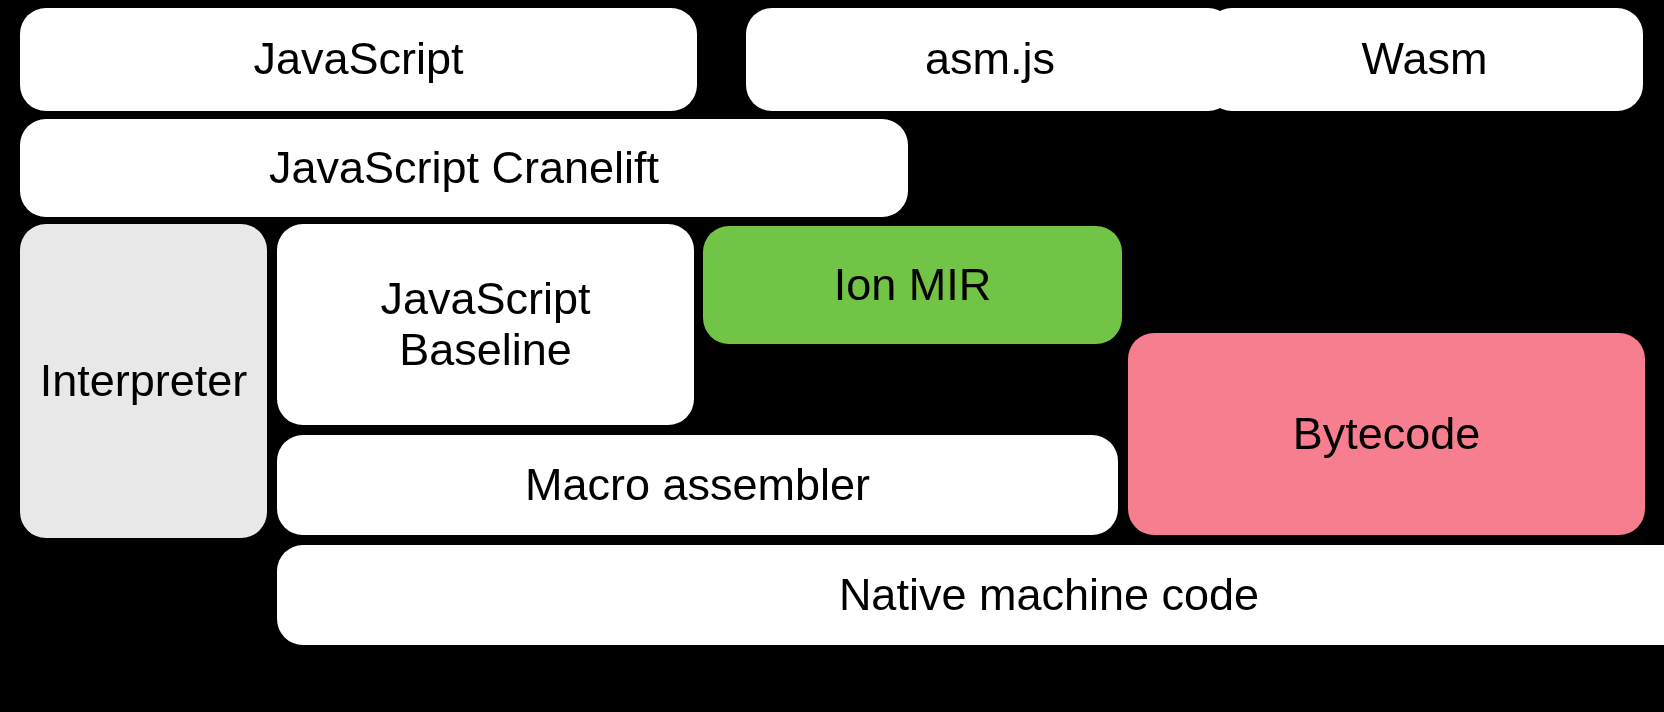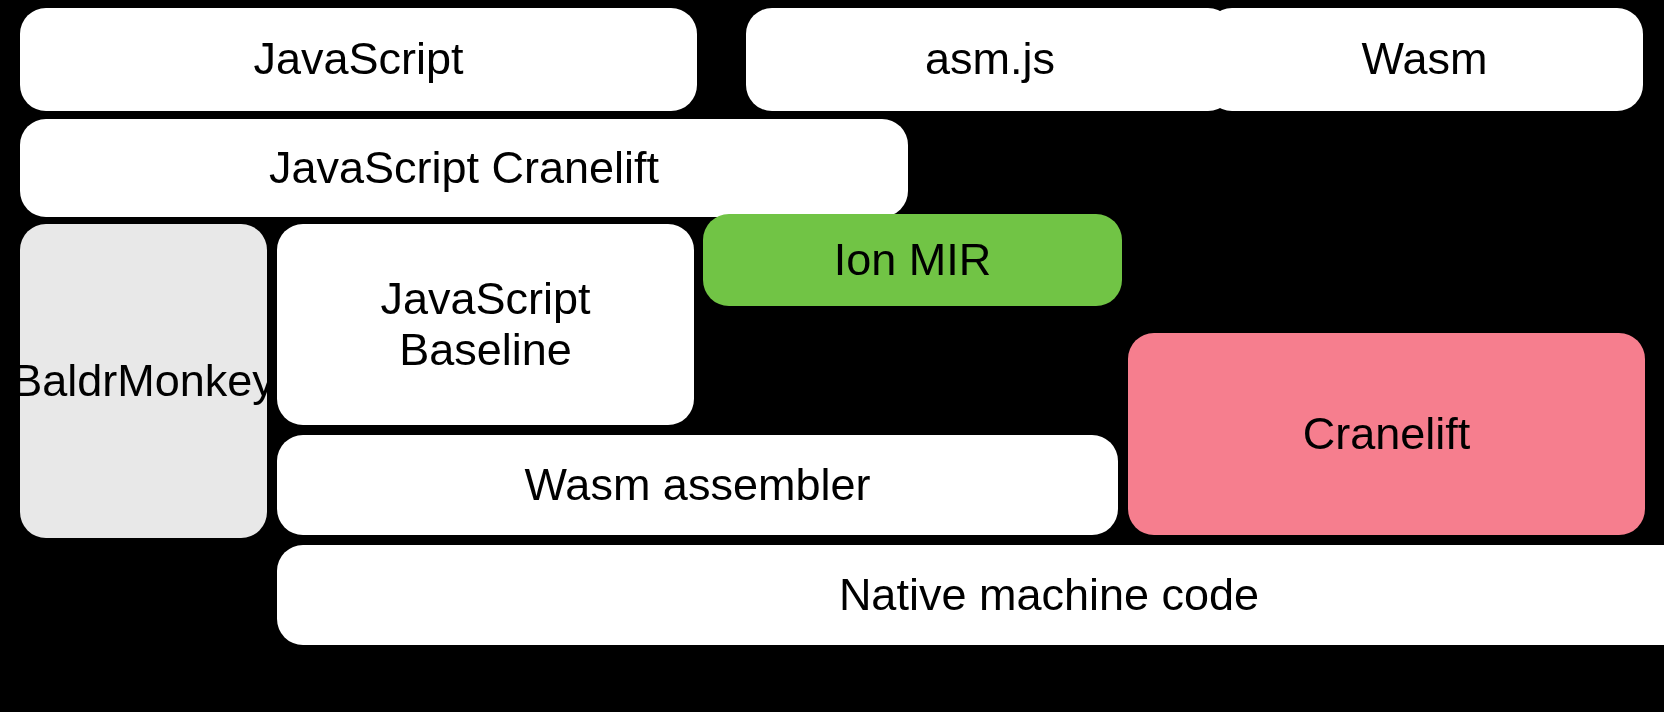--- a/index.html
+++ b/index.html
@@ -41,20 +41,20 @@
   .fill-pink  { background: #f67e8e; }
 </style>
 </head>
 <body>
 
 <div id="stage">
     <div class="node fill-white" style="left: 20px; top: 8px; width: 677px; height: 103px;">JavaScript</div>
     <div class="node fill-white" style="left: 746px; top: 8px; width: 488px; height: 103px;">asm.js</div>
     <div class="node fill-white" style="left: 1206px; top: 8px; width: 437px; height: 103px;">Wasm</div>
     <div class="node fill-white" style="left: 20px; top: 119px; width: 888px; height: 98px;">JavaScript Cranelift</div>
-    <div class="node fill-grey" style="left: 20px; top: 224px; width: 247px; height: 314px;">BaldrMonkey</div>
+    <div class="node fill-grey" style="left: 20px; top: 224px; width: 247px; height: 314px;">Interpreter</div>
     <div class="node fill-white" style="left: 277px; top: 224px; width: 417px; height: 201px;">JavaScript
 Baseline</div>
-    <div class="node fill-green" style="left: 703px; top: 214px; width: 419px; height: 92px; text-align: right;">Ion MIR</div>
-    <div class="node fill-pink" style="left: 1128px; top: 333px; width: 517px; height: 202px;">Cranelift</div>
-    <div class="node fill-white" style="left: 277px; top: 435px; width: 841px; height: 100px;">Wasm assembler</div>
+    <div class="node fill-green" style="left: 703px; top: 226px; width: 419px; height: 118px; text-align: right;">Ion MIR</div>
+    <div class="node fill-pink" style="left: 1128px; top: 333px; width: 517px; height: 202px;">Bytecode</div>
+    <div class="node fill-white" style="left: 277px; top: 435px; width: 841px; height: 100px;">Macro assembler</div>
     <div class="node fill-white" style="left: 277px; top: 545px; width: 1544px; height: 100px;">Native machine code</div>
   </div>
 
 </body></html>

